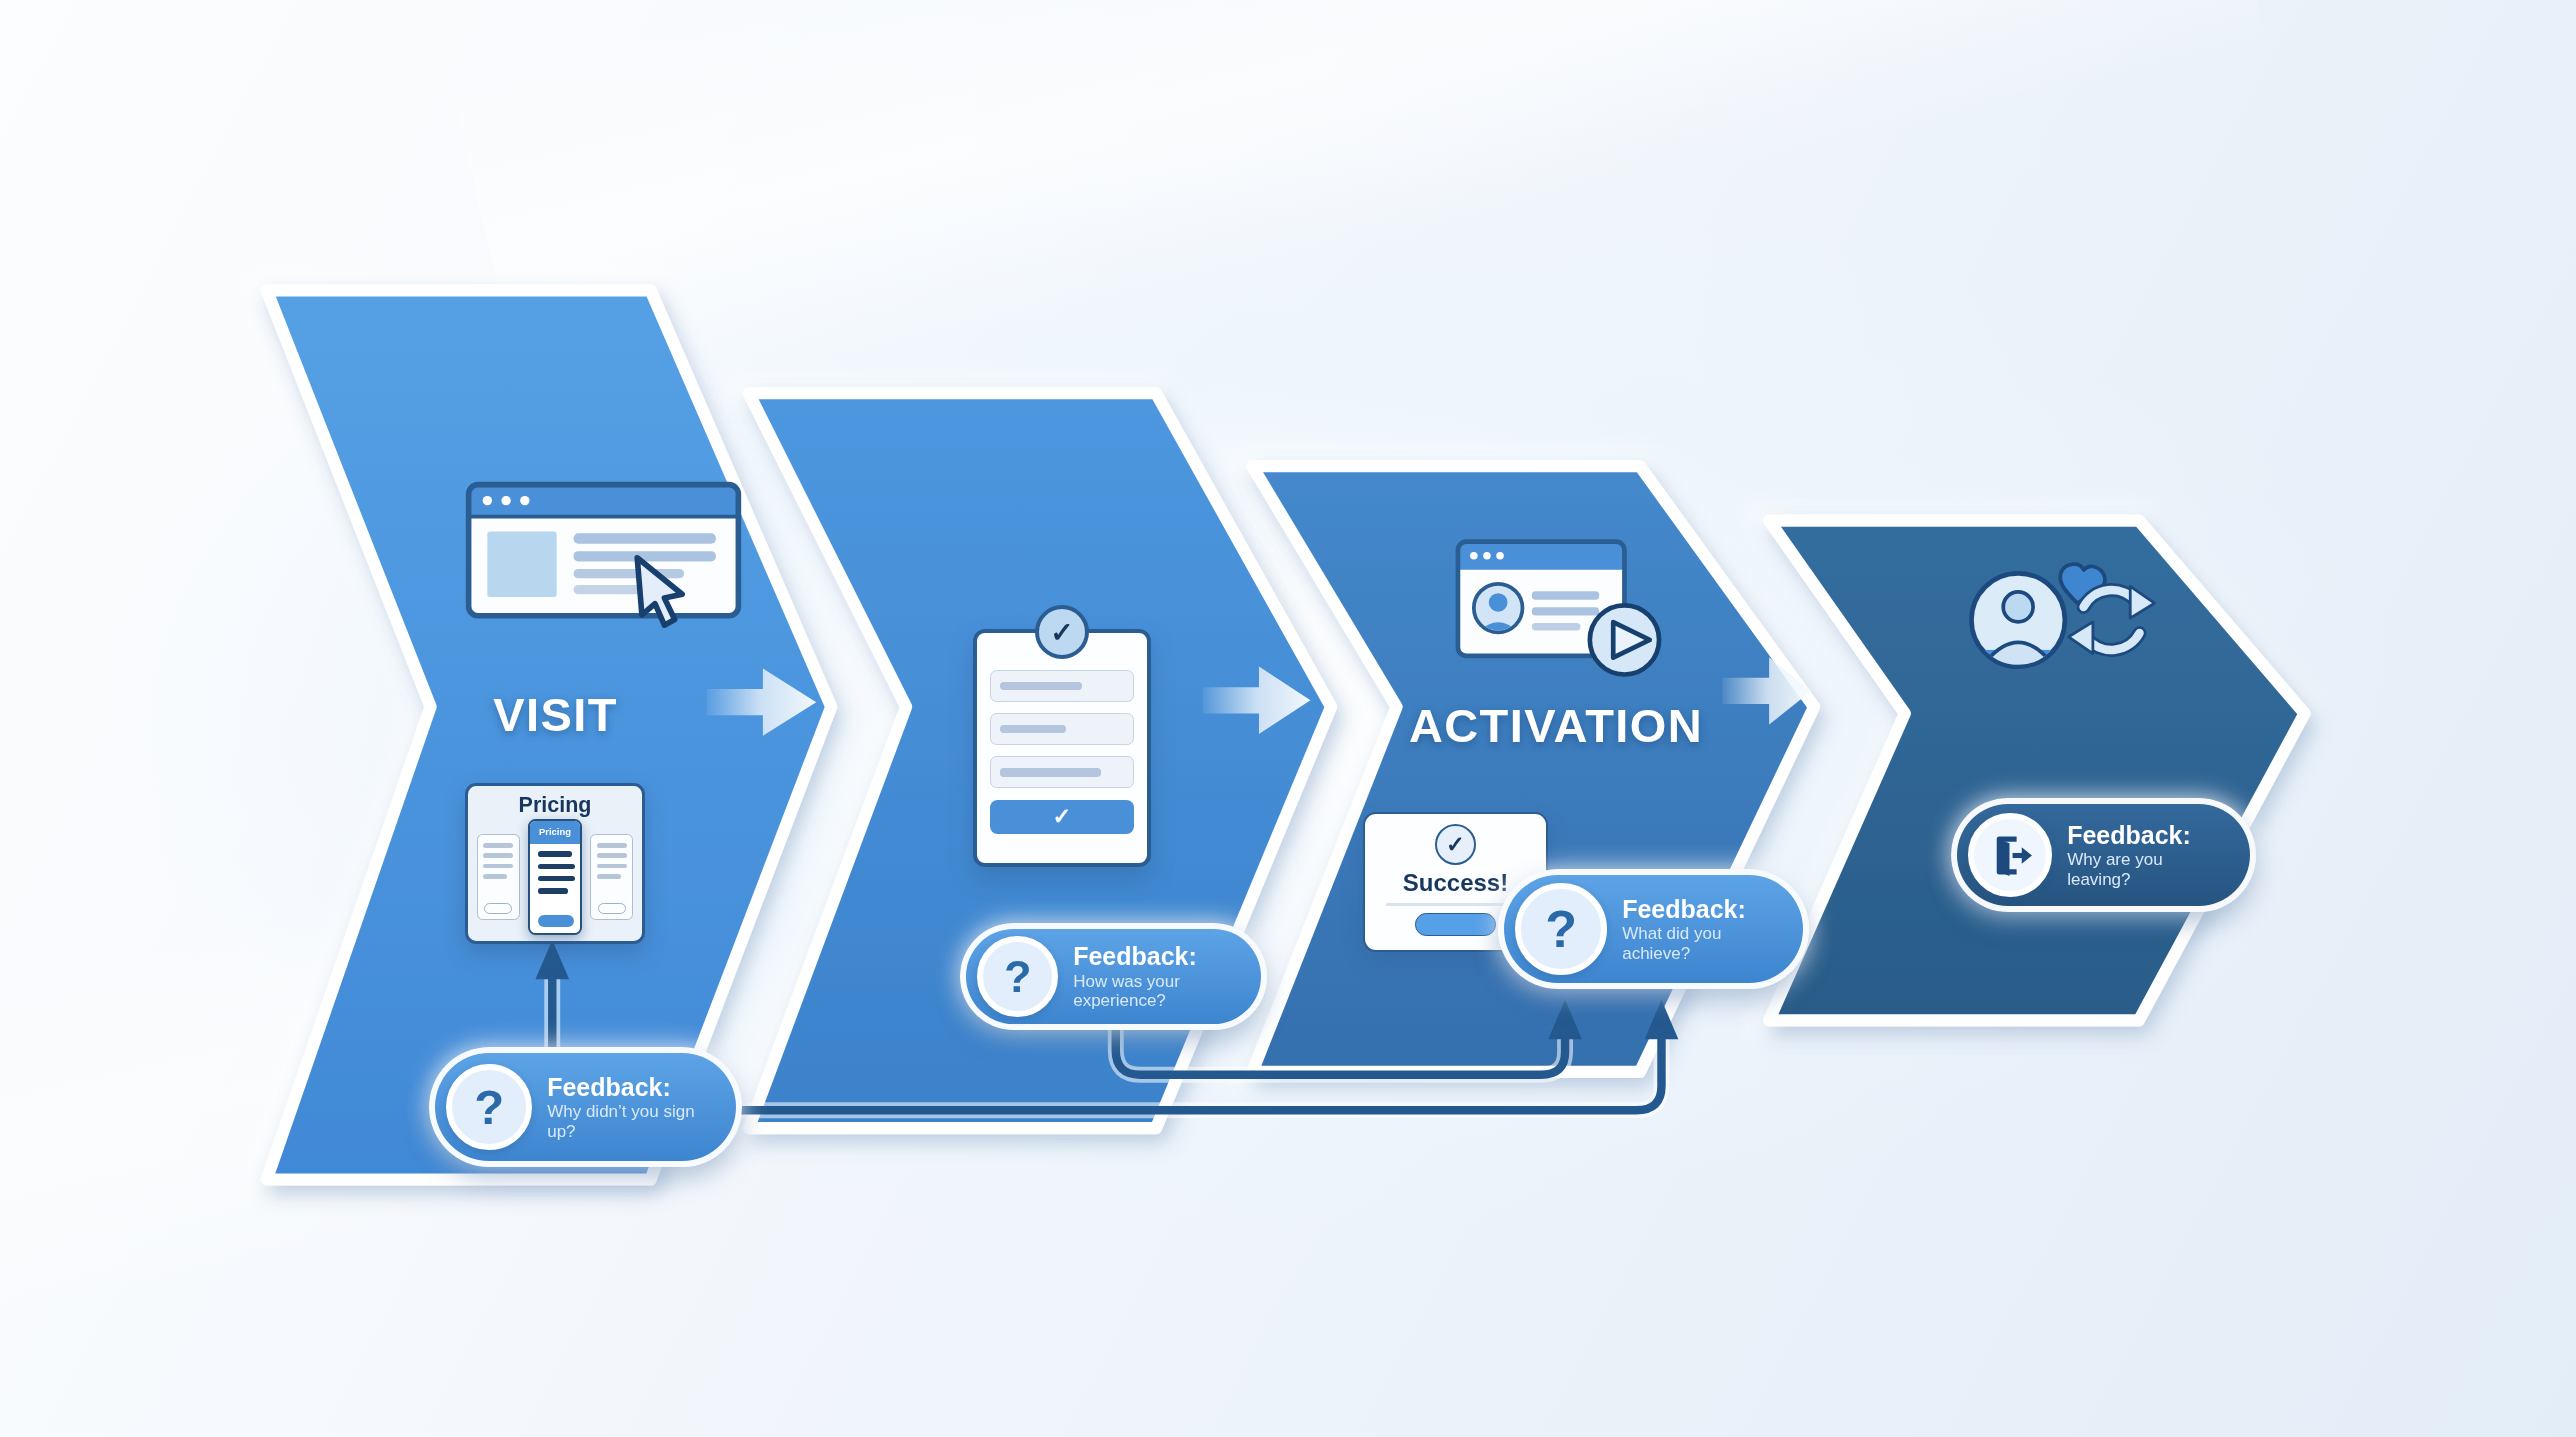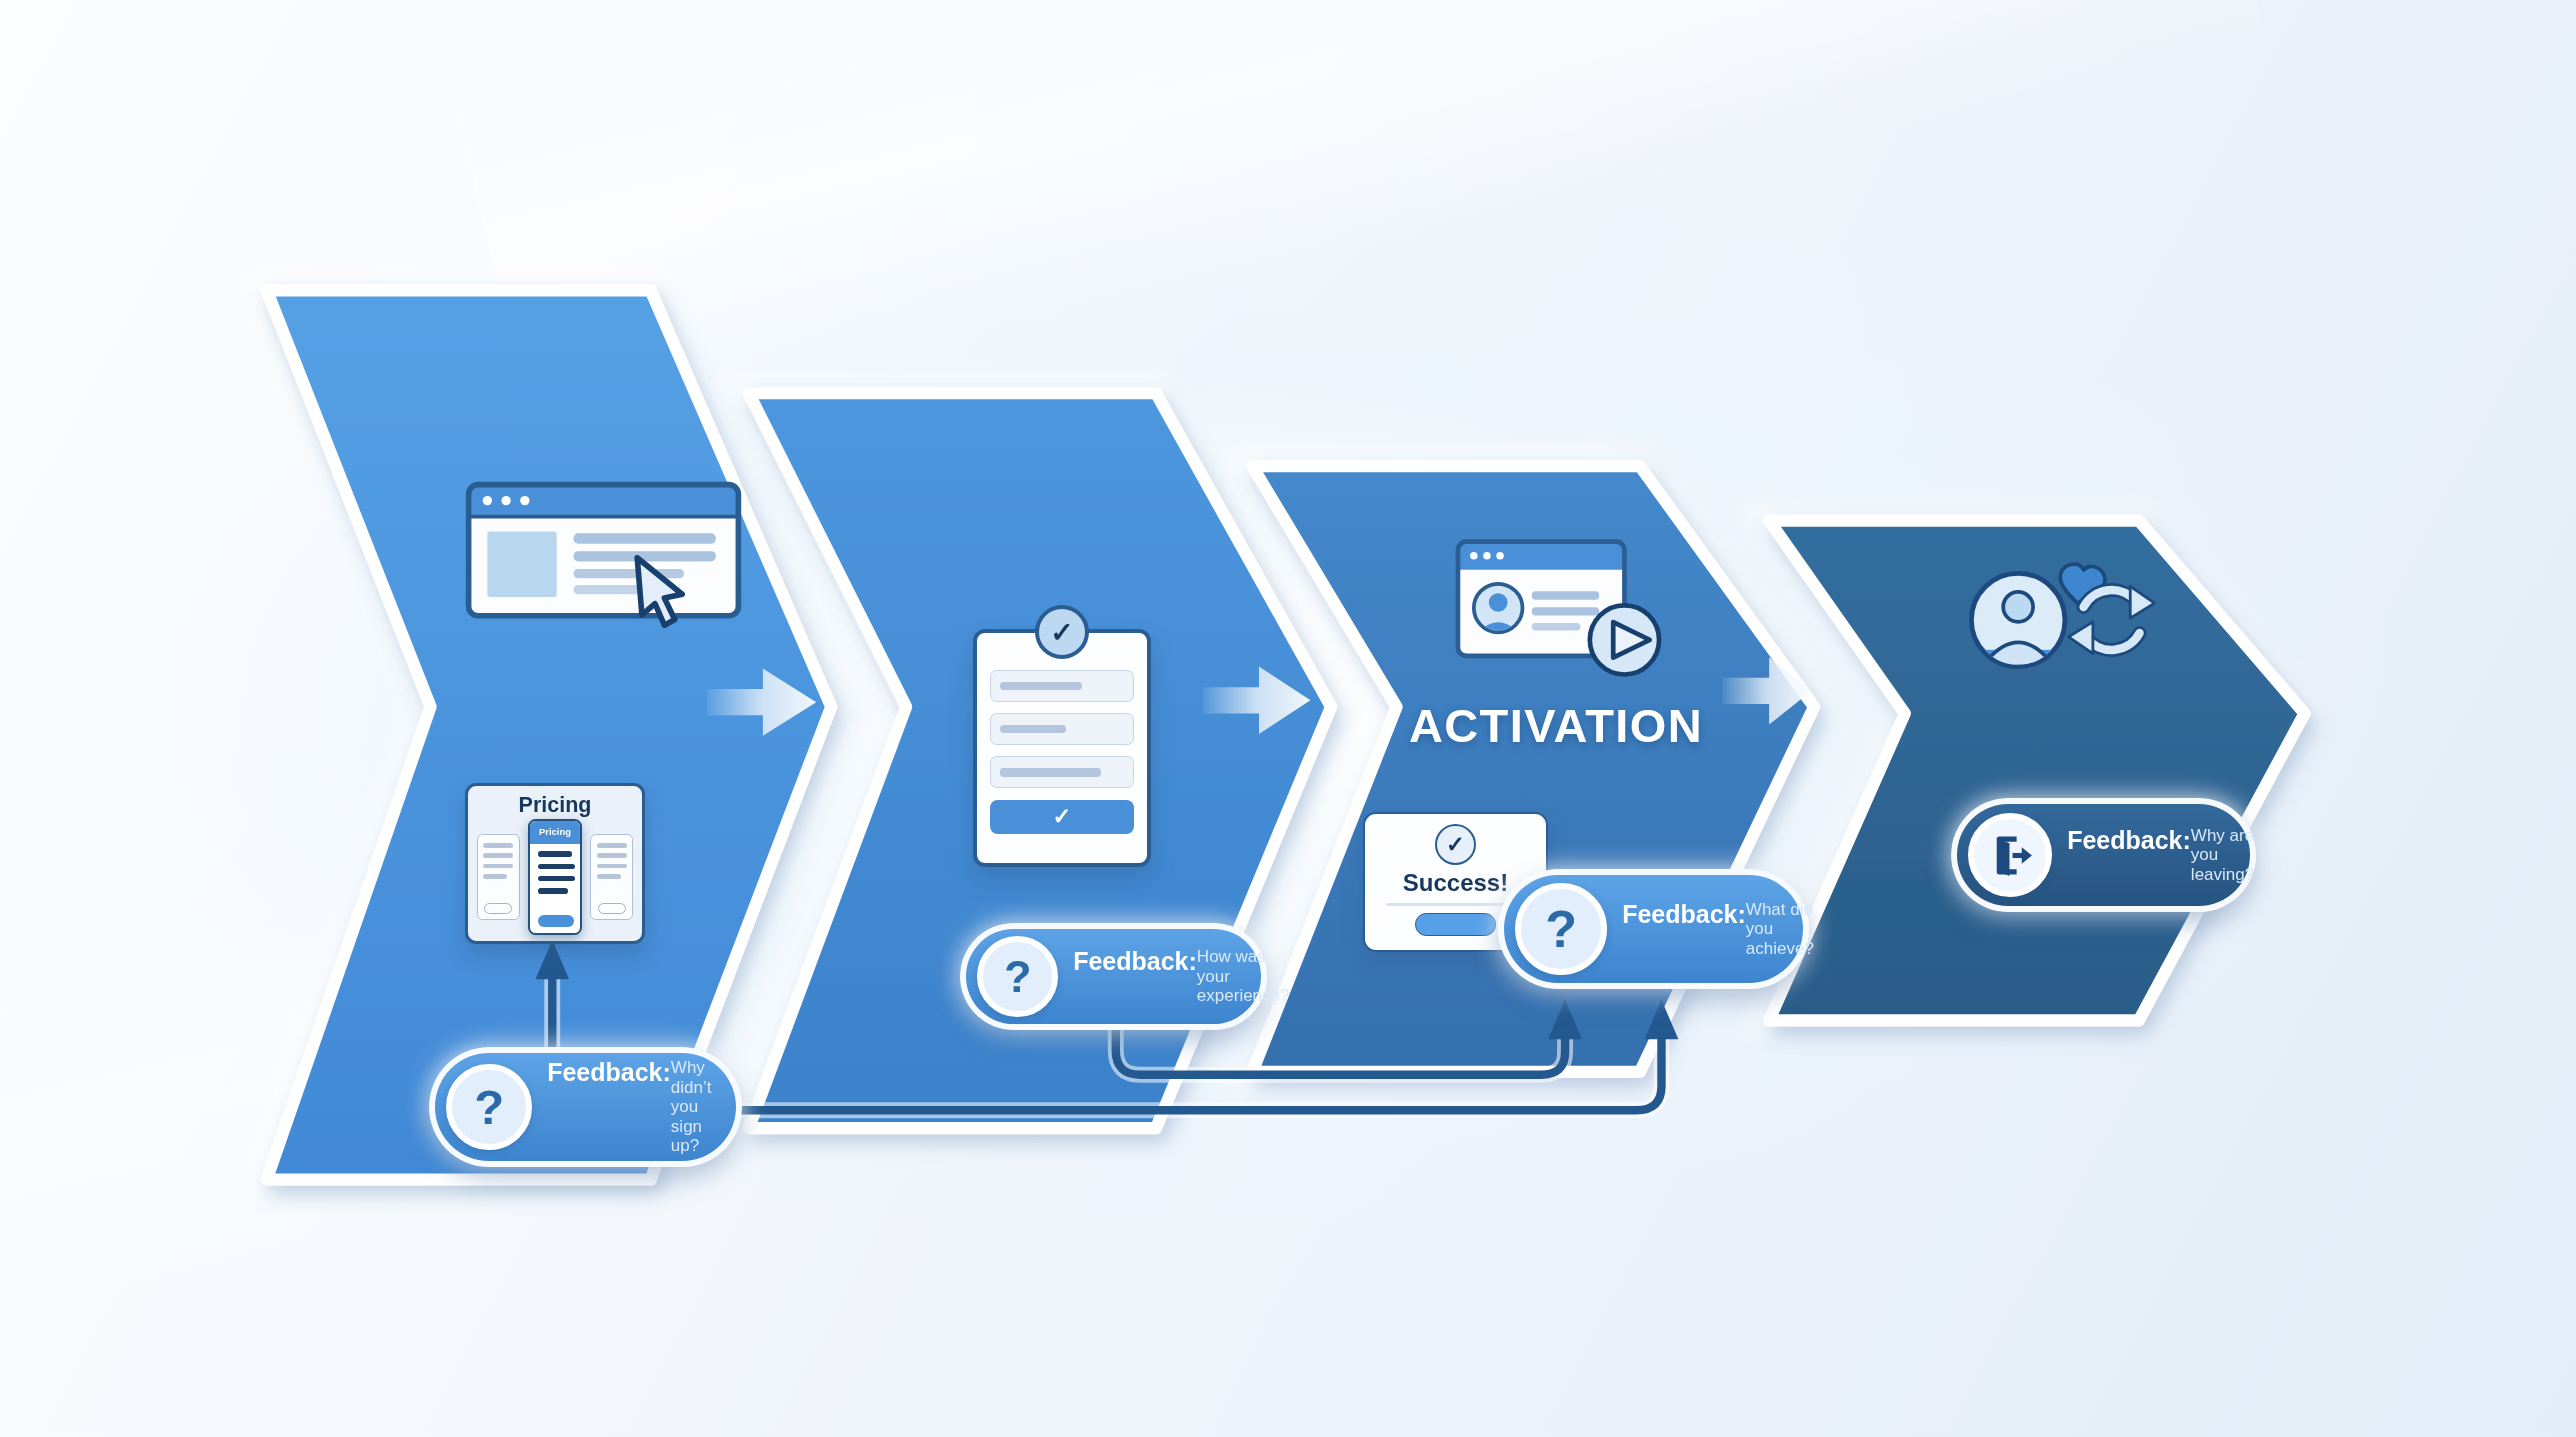--- a/index.html
+++ b/index.html
@@ -76,21 +76,21 @@
   #bubble-signup{left:960px;top:923px;width:307px;height:107px;}
   #bubble-activation{left:1498px;top:869px;width:311px;height:120px;}
   #bubble-retention{left:1951px;top:798px;width:305px;height:114px;}
   .qcircle{flex:none;box-sizing:border-box;border-radius:50%;background:#e2eefb;border:6.6px solid #ffffff;
     color:#2a6aa8;font-weight:700;display:flex;align-items:center;justify-content:center;
     box-shadow:0 2.8px 7.5px rgba(40,80,130,.25);}
   #bubble-visit .qcircle{width:86px;height:86px;font-size:49px;}
   #bubble-signup .qcircle{width:81px;height:81px;font-size:45px;}
   #bubble-activation .qcircle{width:92px;height:92px;font-size:52px;}
   #bubble-retention .qcircle{width:84px;height:84px;background:#f0f6fd;}
-  .btext{display:flex;flex-direction:row;justify-content:space-between;}
+  .btext{display:flex;flex-direction:column;justify-content:center;}
   .bhead{font-weight:700;color:#ffffff;font-size:25px;line-height:1.18;}
   .bbody{color:#d9e9fa;font-size:17px;line-height:1.15;}
   #bubble-visit .btext{width:161px;}
   #bubble-signup .btext{width:167px;}
   #bubble-activation .btext{width:157px;}
   #bubble-retention .btext{width:152px;}
 </style>
 </head>
 <body>
 
@@ -178,20 +178,21 @@
       <rect x="118" y="58" width="152" height="11" rx="5" fill="#a9c3e0"></rect>
       <rect x="118" y="77" width="152" height="11" rx="5" fill="#a9c3e0"></rect>
       <rect x="118" y="96" width="118" height="10" rx="5" fill="#b6c9e2"></rect>
       <rect x="118" y="113" width="84" height="10" rx="5" fill="#c3d4e9"></rect>
       <g transform="translate(186,84)">
         <polygon points="0,0 48,39 29,43 40,66 29,72 19,49 5,61" fill="#e4eefb" stroke="#17406f" stroke-width="6" stroke-linejoin="round"></polygon>
       </g>
     </svg>
   </div>
 
+  <div id="visit-title" class="stage-title">VISIT</div>
 
   <div class="pricing-card">
     <div class="pricing-title">Pricing</div>
     <div class="pcols">
       <div class="pcol side">
         <i></i>
           <i></i>
           <i></i>
           <i style="width:24px;"></i>
         <div class="ppill"></div>

